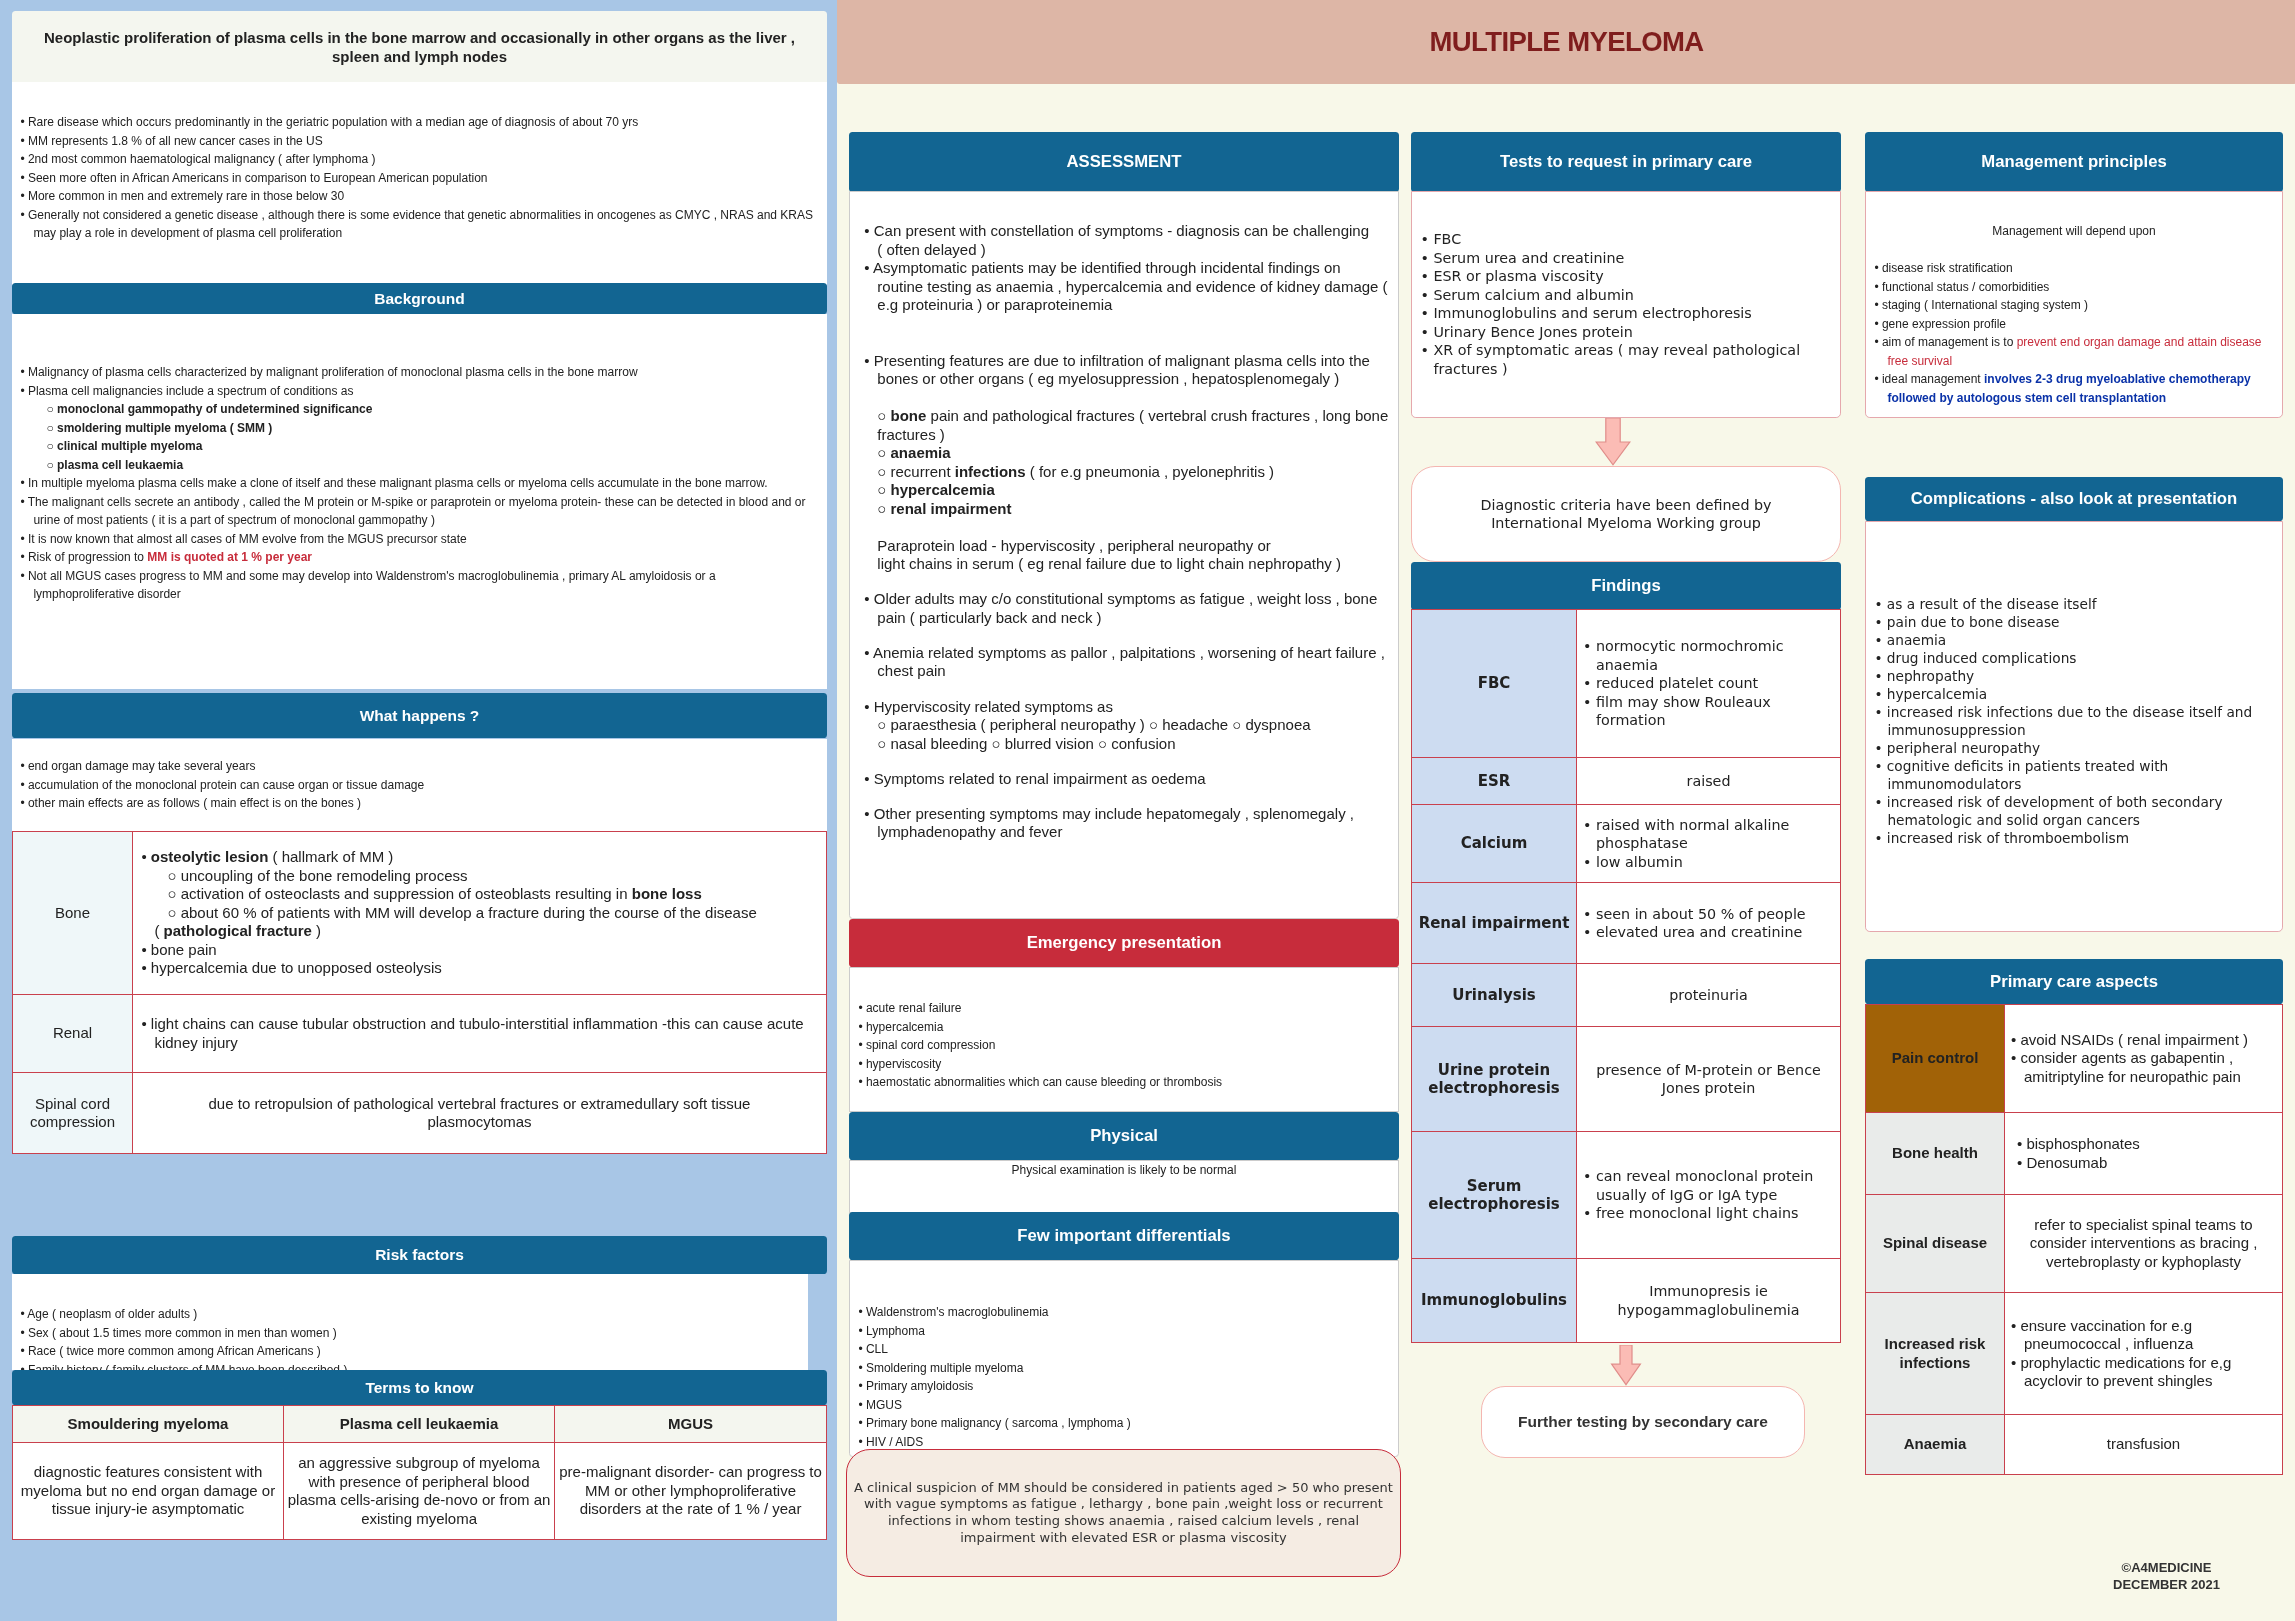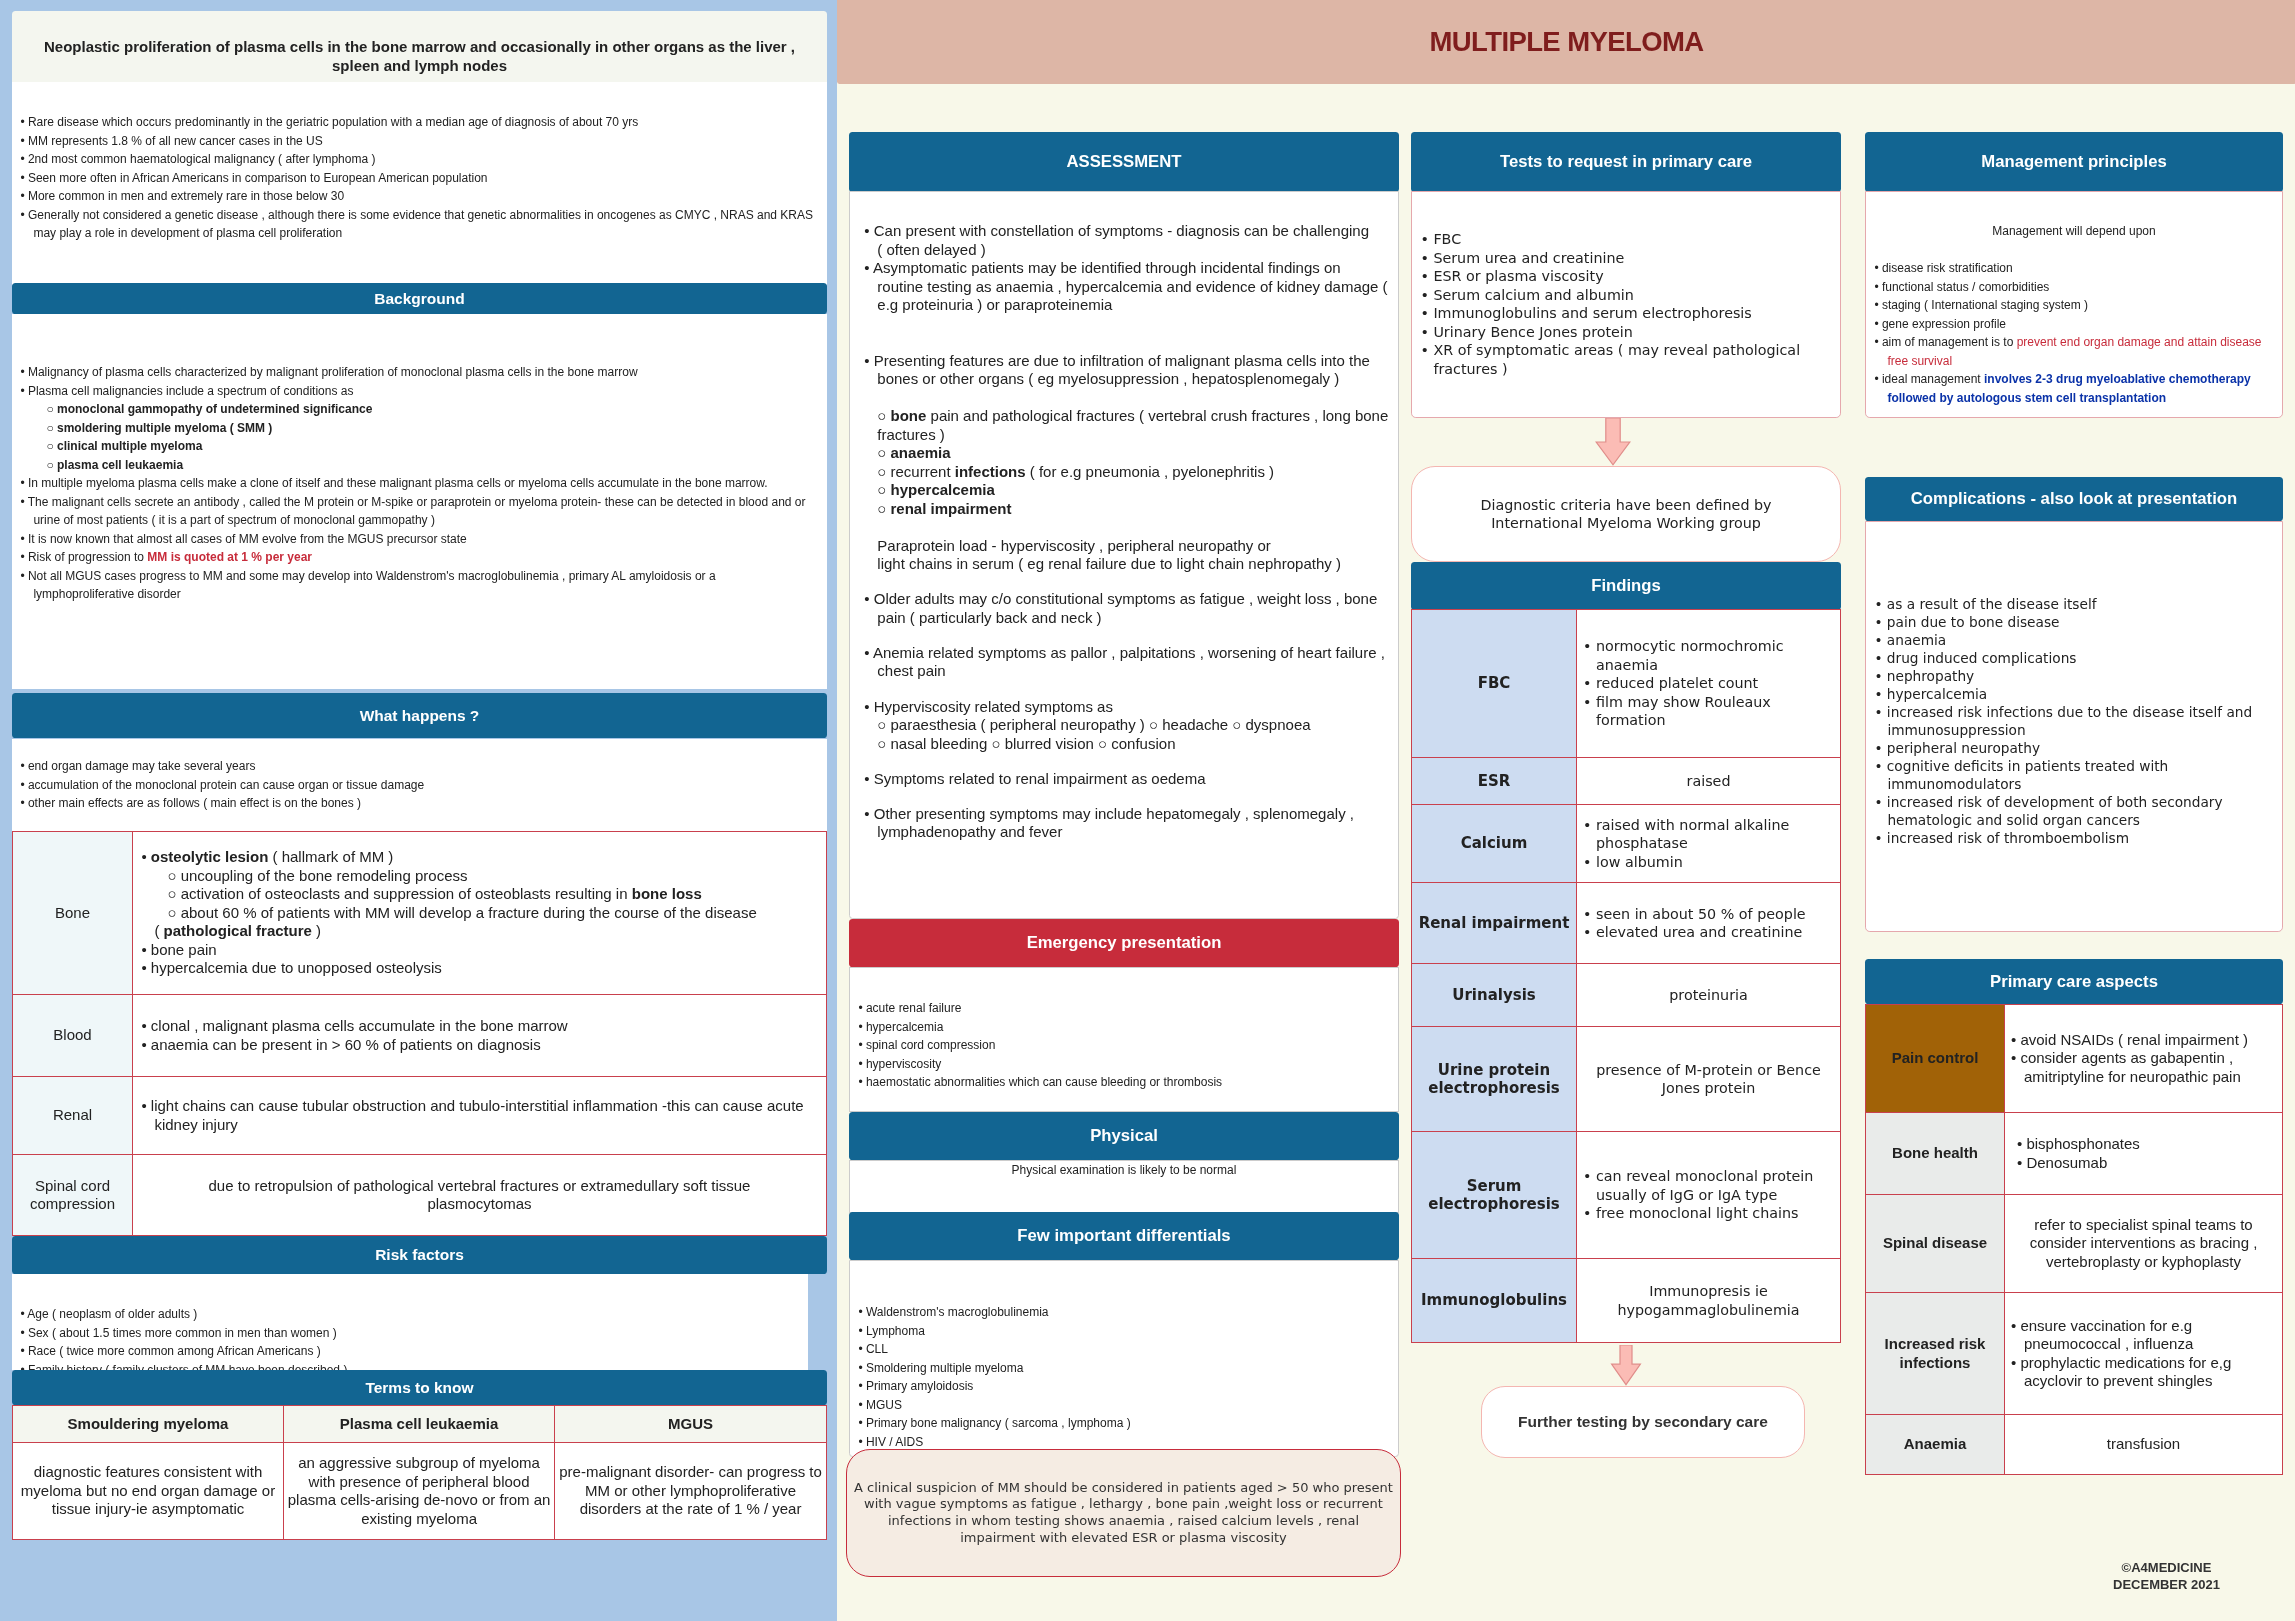--- a/index.html
+++ b/index.html
@@ -23,21 +23,21 @@
   td { border: 1.2px solid #c9404d; font-size: 15px; line-height: 18.5px; vertical-align: middle; }
   .lbl { text-align: center; font-weight: normal; }
   .center { text-align: center; }
   .rounded-pink { border: 1.8px solid #f4b6b1; border-radius: 24px; background: #fff; display: flex; align-items: center; justify-content: center; text-align: center; }
 </style>
 </head>
 <body>
 
 <div class="abs leftbg"></div>
 
-<div class="abs" style="left:12px;top:10.8px;width:815px;height:72px;background:#f4f6ef;border-radius:3.6px 3.6px 0 0;display:flex;align-items:flex-end;justify-content:center;text-align:center;padding:8px 24px;">
+<div class="abs" style="left:12px;top:10.8px;width:815px;height:72px;background:#f4f6ef;border-radius:3.6px 3.6px 0 0;display:flex;align-items:flex-end;justify-content:center;text-align:center;padding:17px 24px;">
   <span style="font-weight:bold;font-size:15px;line-height:19px;">Neoplastic proliferation of plasma cells in the bone marrow and occasionally in other organs as the  liver , spleen and lymph nodes</span>
 </div>
 <div class="abs card" style="left:12px;top:82px;width:815px;height:203px;padding:31px 8.4px 0 8.4px;">
   <ul class="b txt">
     <li>Rare disease which occurs predominantly in the geriatric population with a median age of diagnosis of about 70 yrs</li>
     <li>MM represents 1.8 % of all new cancer cases in the US</li>
     <li>2nd most common haematological malignancy ( after lymphoma )</li>
     <li>Seen more often in African Americans in comparison to European American population</li>
     <li>More common in men and extremely rare in those below 30</li>
     <li>Generally not considered a genetic disease , although there is some evidence that genetic abnormalities in oncogenes as CMYC , NRAS and KRAS may play a role in development of plasma cell proliferation</li>
@@ -77,29 +77,20 @@
     <td style="padding:0 8.4px;">
       <ul class="b">
         <li><b>osteolytic lesion</b><span> ( hallmark of MM )</span>
           <div class="sub" style="text-indent:0;">uncoupling of the bone remodeling process</div>
           <div class="sub" style="text-indent:0;"><span>activation of osteoclasts and suppression of osteoblasts resulting in </span><b>bone loss</b></div>
           <div class="sub" style="text-indent:0;"><span>about 60 % of patients with MM will develop a fracture during the course of the disease</span></div>
           <div style="text-indent:0;"><span>( </span><b>pathological fracture</b><span> )</span></div>
         </li>
         <li>bone pain</li>
         <li>hypercalcemia due to unopposed osteolysis</li>
-      </ul>
-    </td>
-  </tr>
-  <tr style="height:82px;">
-    <td class="lbl" style="background:#eff7f9;">Blood</td>
-    <td style="padding:0 8.4px;">
-      <ul class="b">
-        <li>clonal , malignant plasma cells accumulate in the bone marrow</li>
-        <li>anaemia can be present in &gt; 60 % of patients on diagnosis</li>
       </ul>
     </td>
   </tr>
   <tr style="height:78px;">
     <td class="lbl" style="background:#eff7f9;">Renal</td>
     <td style="padding:0 8.4px;">
       <ul class="b">
         <li>light chains can cause tubular obstruction and tubulo-interstitial inflammation -this can cause acute kidney injury</li>
       </ul>
     </td>

